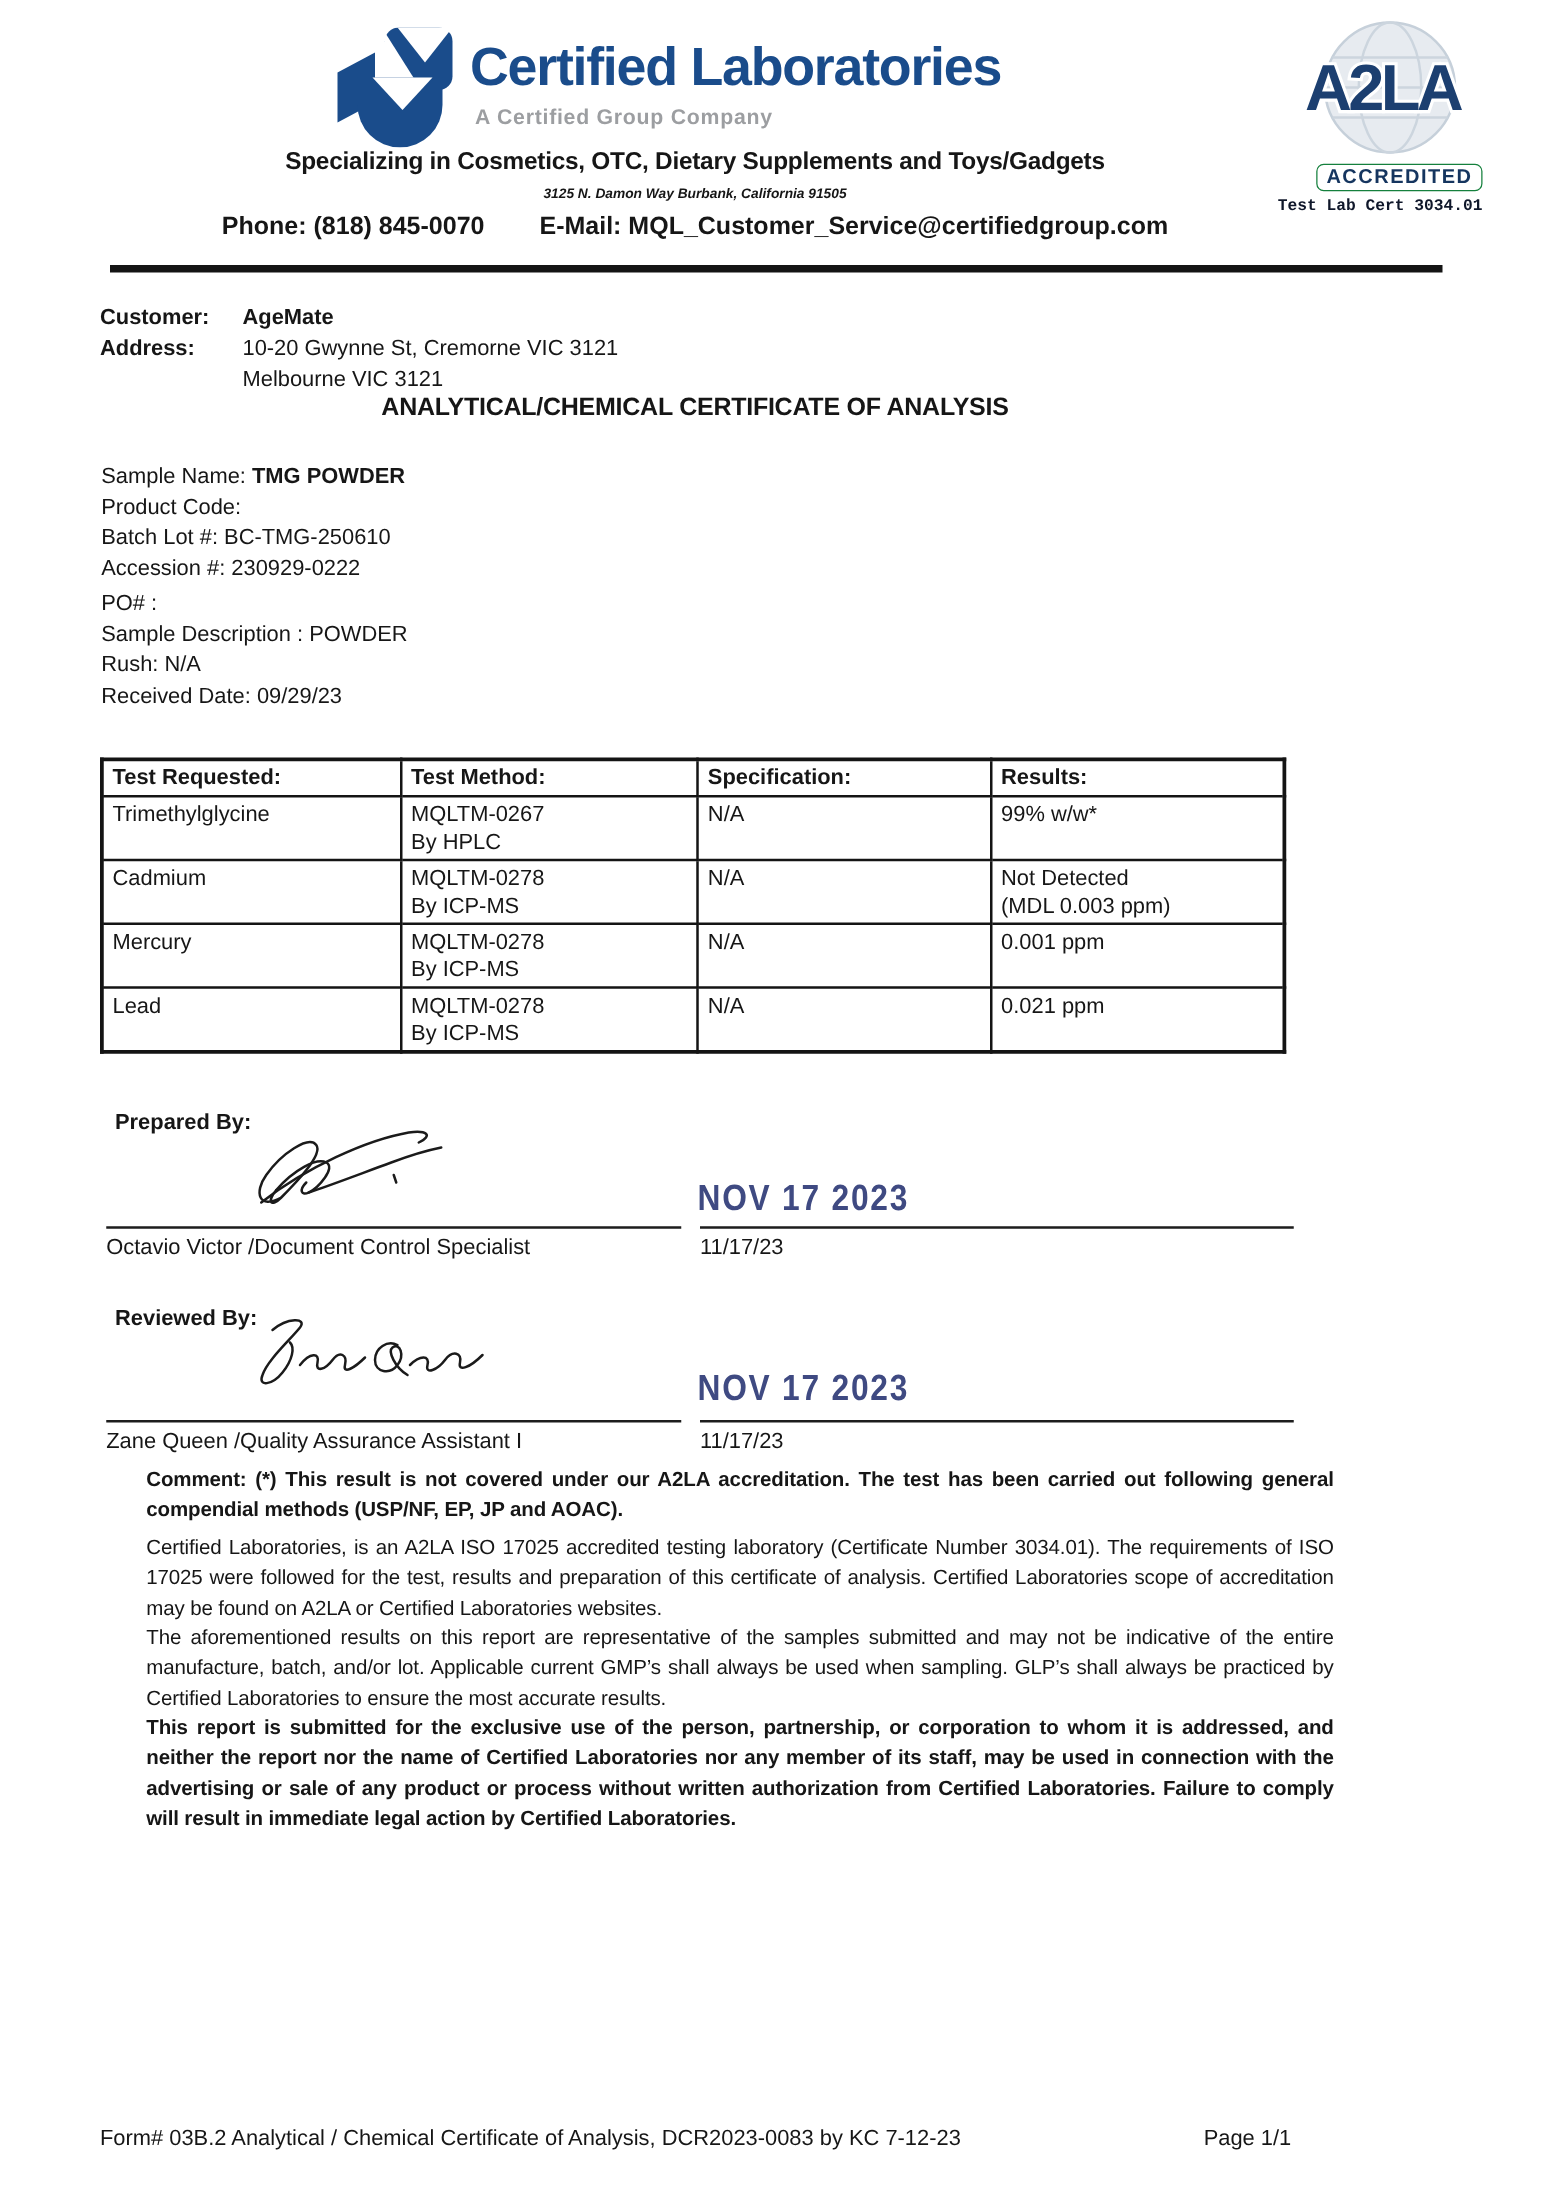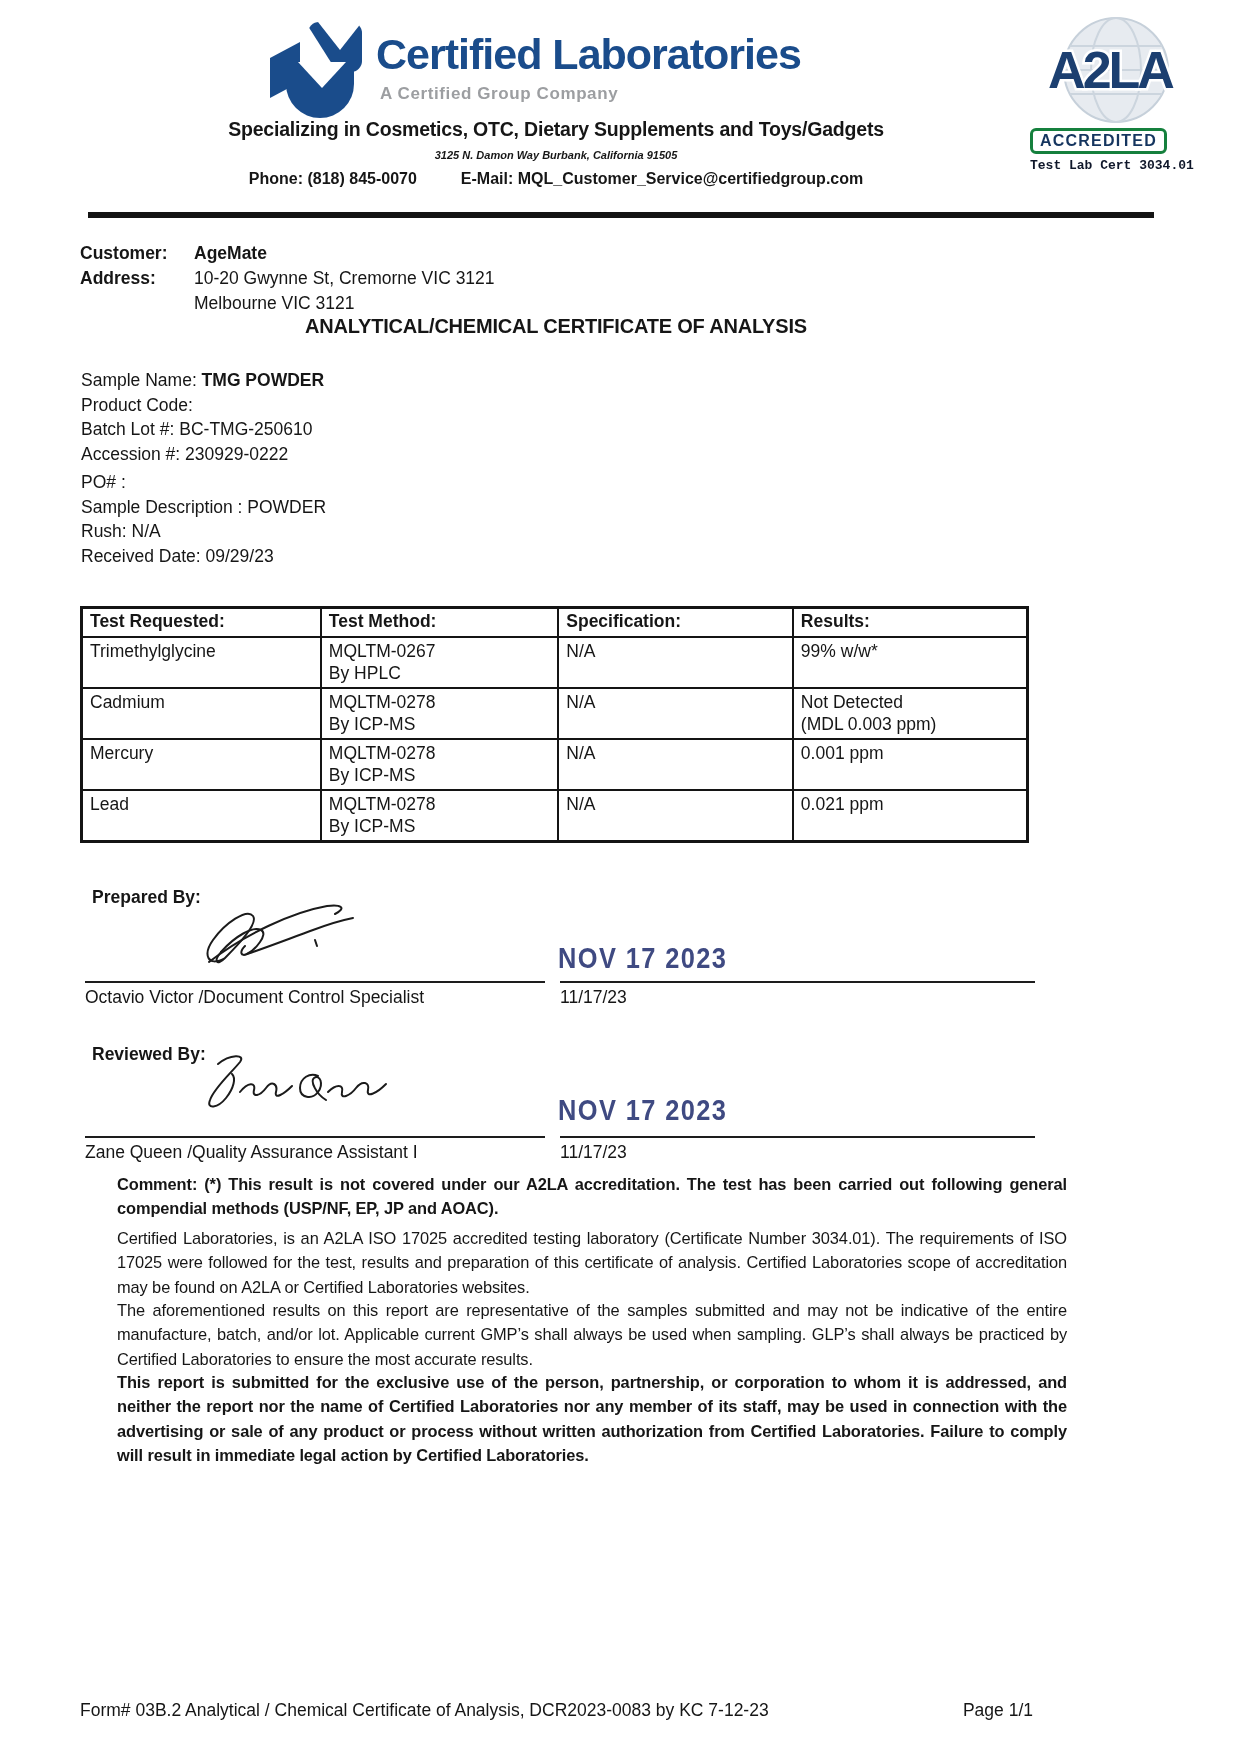--- a/index.html
+++ b/index.html
@@ -8,31 +8,31 @@
     position:relative; width:1241px; height:1754px; margin:0 auto;
     background:#ffffff; overflow:hidden;
     font-family:"Liberation Sans", sans-serif; color:#161616;
   }
   
   .logo-row { position:absolute; top:22px; left:262px; display:flex; align-items:flex-start; }
   .logo-mark { width:104px; height:96px; flex:0 0 auto; }
   .logo-text { margin-left:10px; padding-top:10px; }
   .company-name { font-size:43px; font-weight:bold; color:#1a4c8b; letter-spacing:-1px; line-height:1.05; }
   .company-tagline { font-size:17px; font-weight:bold; color:#9c9ea1; letter-spacing:0.6px; margin-top:7px; margin-left:4px; }
-  .a2la { position:absolute; top:16px; left:1030px; width:190px; text-align:left; }
+  .a2la { position:absolute; top:16px; left:996px; width:190px; text-align:right; }
   .a2la-badge {
     display:inline-block; position:relative; margin-top:-28px; background:#ffffff;
-    border:3px solid #15803d; border-radius:6px; padding:1px 7px;
+    border:1px solid #15803d; border-radius:6px; padding:1px 7px;
     font-size:16px; font-weight:bold; letter-spacing:1.2px; color:#15355f;
   }
   .a2la-cert { font-size:13px; font-weight:bold; color:#0f172a; margin-top:4px;font-family:Liberation Mono, monospace; }
   .hdr-lines { position:absolute; top:118px; left:80px; width:952px; text-align:center; }
   .hdr-specialize { font-size:19.5px; font-weight:bold; letter-spacing:-0.2px; }
   .hdr-address { font-size:11px; font-weight:bold; margin-top:8px;font-style:italic; }
-  .hdr-contact { font-size:16px; font-weight:bold; margin-top:9px; }
+  .hdr-contact { font-size:20px; font-weight:bold; margin-top:9px; }
   .hdr-contact .gap { display:inline-block; width:44px; }
   .hdr-divider { position:absolute; top:212px; left:88px; width:1066px; height:6px; background:#141414; }
   
   .customer { position:absolute; top:241px; left:80px; font-size:17.5px; line-height:25px; }
   .cust-row { display:flex; }
   .cust-label { width:114px; font-weight:bold; }
   .cust-val-bold { font-weight:bold; }
   
   .doc-title { position:absolute; top:315px; left:80px; width:952px; text-align:center;
     font-size:20px; font-weight:bold; letter-spacing:-0.2px; }

